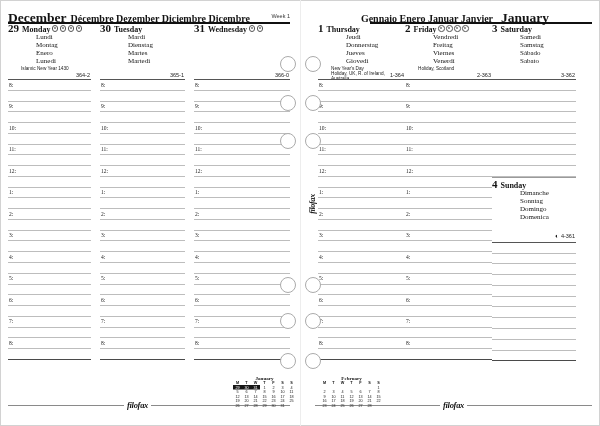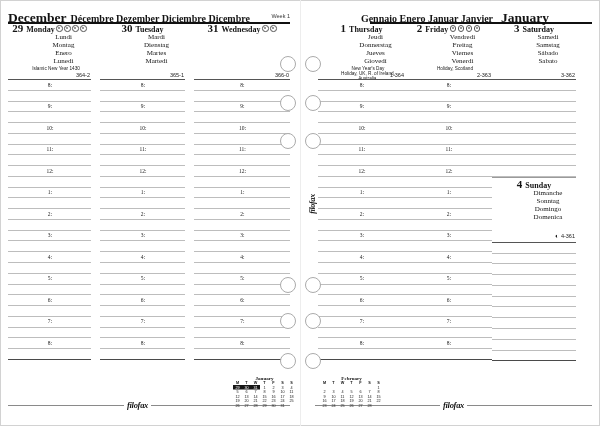--- a/index.html
+++ b/index.html
@@ -14,21 +14,21 @@
   .pg-header{height:13px;position:relative;white-space:nowrap;}
   .right .pg-header{text-align:center;}
   .month-primary{font-size:13.5px;font-weight:bold;}
   .month-secondary{font-size:10px;font-weight:bold;}
   .right .month-secondary{margin-right:4px;}
   .week-label{position:absolute;right:0;bottom:2px;font-size:5.5px;
               font-family:"Liberation Sans",sans-serif;color:#333;}
   .head-rule{height:2.5px;background:#101010;margin-top:0.5px;}
   .right .head-rule{margin-left:52px;}
 
-  .cols{display:grid;text-align:center;}
+  .cols{display:grid;}
   .left .cols{grid-template-columns:83px 85px 96px;column-gap:9px;}
   .right .cols{grid-template-columns:87px 87px 84px;}
   .day-col{min-width:0;}
 
   .day-head{position:relative;height:56px;border-bottom:1px solid #555;box-sizing:border-box;overflow:hidden;}
   .day-title{font-size:8px;font-weight:bold;line-height:9px;white-space:nowrap;}
   .day-num{font-size:11px;margin-right:3px;}
   .marker{display:inline-block;width:4.5px;height:4.5px;border:0.6px solid #555;border-radius:50%;
           margin-left:1.5px;position:relative;vertical-align:0.5px;background:#fff;}
   .marker::after{content:"";position:absolute;left:1px;top:1px;width:2px;height:2px;border-radius:50%;background:#777;}

